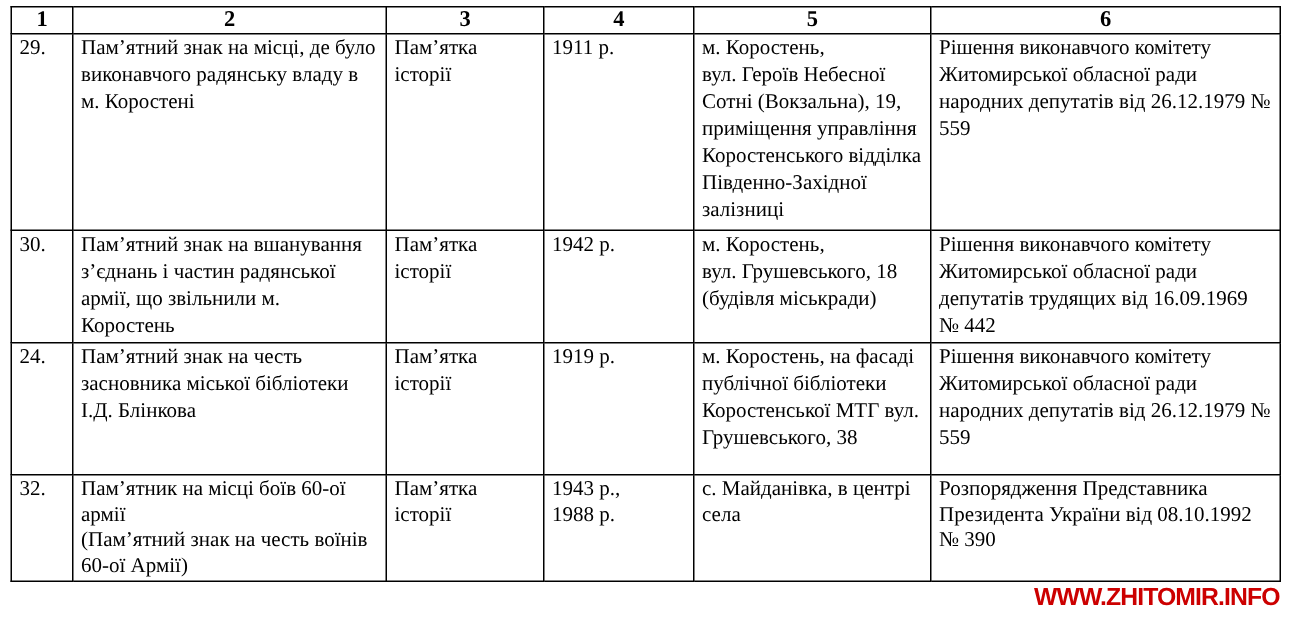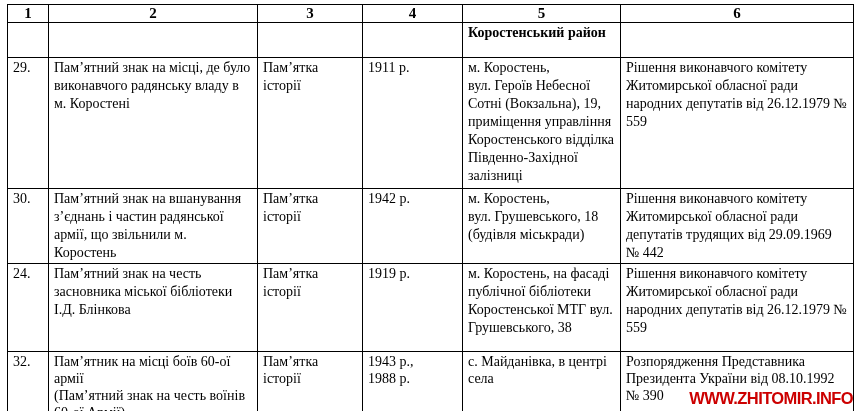--- a/index.html
+++ b/index.html
@@ -93,47 +93,39 @@
       <tr class="h-header">
         <th>1</th>
         <th>2</th>
         <th>3</th>
         <th>4</th>
         <th>5</th>
         <th>6</th>
       </tr>
     </thead>
     <tbody>
-      <tr class="h-region">
-        <td></td>
-        <td></td>
-        <td></td>
-        <td></td>
-        <td class="region-label">Коростенський район</td>
-        <td></td>
-      </tr>
 
       <tr class="h-r29">
         <td class="c-num v-top">29.</td>
         <td class="v-mid">Пам’ятний знак на місці, де було виконавчого радянську владу в м. Коростені</td>
         <td class="c-type v-mid">Пам’ятка історії</td>
         <td class="c-date v-mid">1911 р.</td>
         <td class="c-loc v-top">м. Коростень,
 вул. Героїв Небесної Сотні (Вокзальна), 19, приміщення управління Коростенського відділка Південно-Західної залізниці</td>
         <td class="c-dec v-mid">Рішення виконавчого комітету Житомирської обласної ради народних депутатів від 26.12.1979 № 559</td>
       </tr>
 
       <tr class="h-r30">
         <td class="c-num v-top">30.</td>
         <td class="v-top">Пам’ятний знак на вшанування з’єднань і частин радянської армії, що звільнили м. Коростень</td>
         <td class="c-type v-mid">Пам’ятка історії</td>
         <td class="c-date v-mid">1942 р.</td>
         <td class="c-loc v-mid">м. Коростень,
 вул. Грушевського, 18 (будівля міськради)</td>
-        <td class="c-dec v-mid">Рішення виконавчого комітету Житомирської обласної ради депутатів трудящих від 29.09.1969 № 442</td>
+        <td class="c-dec v-mid">Рішення виконавчого комітету Житомирської обласної ради депутатів трудящих від 16.09.1969 № 442</td>
       </tr>
 
       <tr class="h-r31">
         <td class="c-num v-top">24.</td>
         <td class="v-mid">Пам’ятний знак на честь засновника міської бібліотеки І.Д. Блінкова</td>
         <td class="c-type v-mid">Пам’ятка історії</td>
         <td class="c-date v-mid">1919 р.</td>
         <td class="c-loc v-mid">м. Коростень, на фасаді публічної бібліотеки Коростенської МТГ вул. Грушевського, 38</td>
         <td class="c-dec v-mid">Рішення виконавчого комітету Житомирської обласної ради народних депутатів від 26.12.1979 № 559</td>
       </tr>

